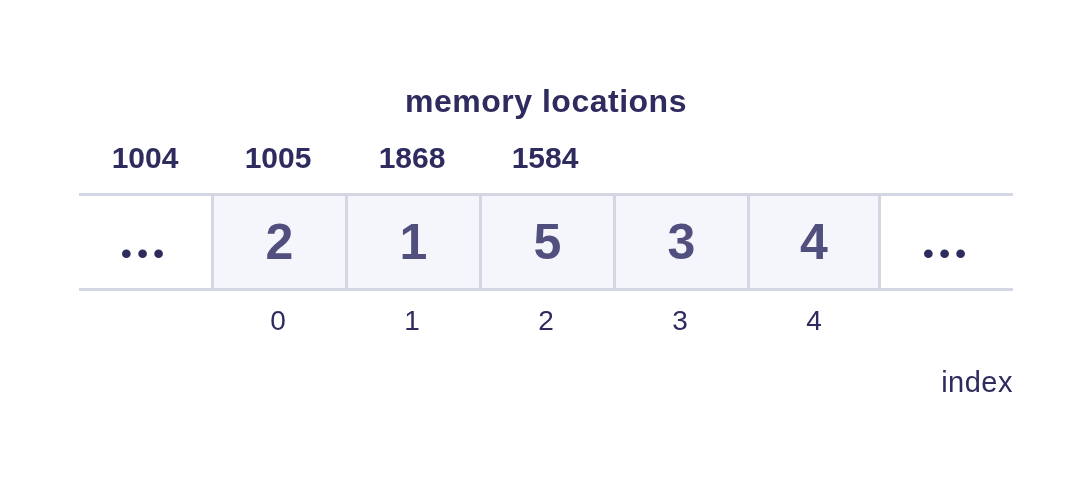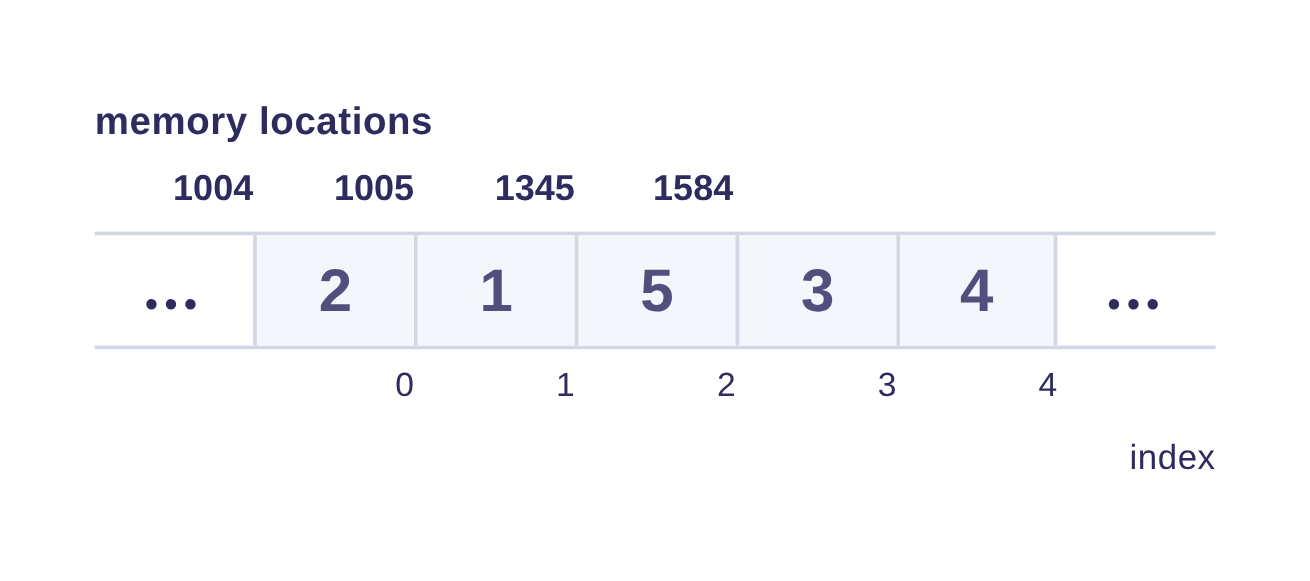--- a/index.html
+++ b/index.html
@@ -12,25 +12,26 @@
   body{font-family:"Liberation Sans", sans-serif;}
   .canvas{
     position:relative;
     width:1092px;height:484px;
     background:#ffffff;
     overflow:hidden;
   }
   .wrap{position:absolute;left:79px;width:934px;}
   .title{
     top:84px;height:34px;line-height:34px;
+    text-align:center;
     font-size:32px;font-weight:600;color:var(--navy);
     letter-spacing:0.5px;
   }
   .row{display:flex;}
-  .col{flex:none;width:134px;text-align:right;}
+  .col{flex:none;width:134px;text-align:center;}
   .col:first-child,.col:last-child{width:132px;}
   .addresses{
     top:141px;height:34px;line-height:34px;
     font-size:30px;font-weight:600;color:var(--navy);
   }
   .band{
     top:193px;height:98px;
     box-sizing:border-box;
     border-top:3px solid var(--line);
     border-bottom:3px solid var(--line);
@@ -67,21 +68,21 @@
 </head>
 <body>
 
 <div class="canvas">
 
   <div class="wrap title">memory locations</div>
 
   <div class="wrap row addresses">
     <div class="col">1004</div>
     <div class="col">1005</div>
-    <div class="col">1345</div>
+    <div class="col">1868</div>
     <div class="col">1584</div>
   </div>
 
   <div class="wrap band">
     <div class="cell edge">
       <span class="dots">•••</span>
     </div>
     <div class="cell val">
       <span>2</span>
     </div>

